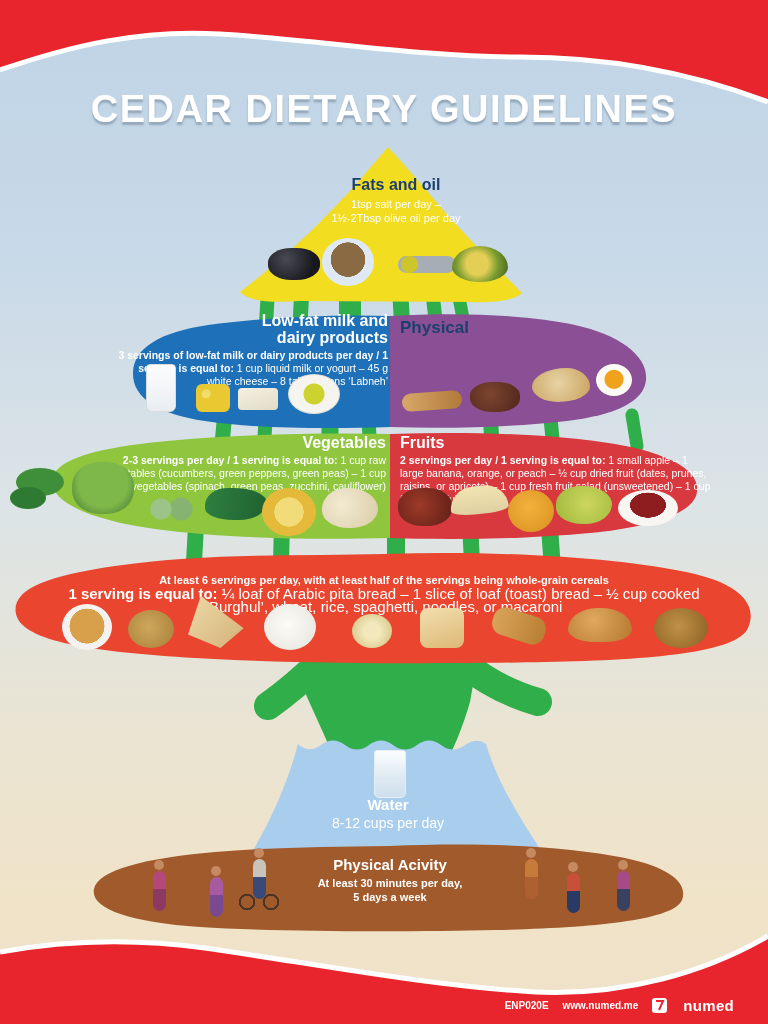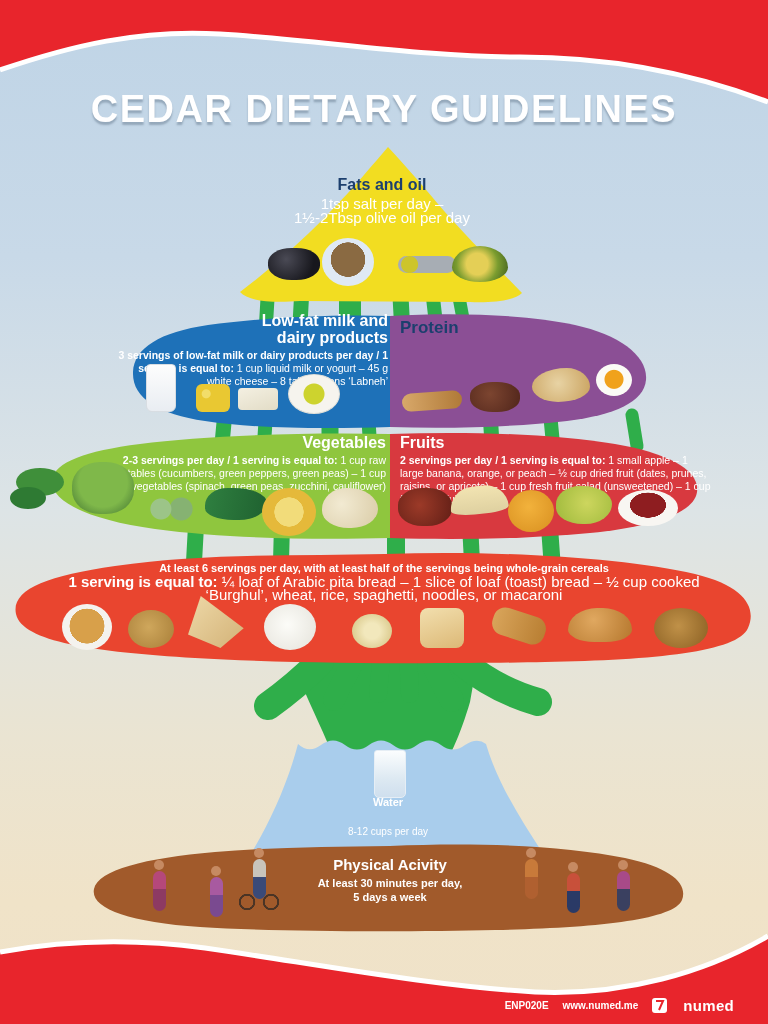--- a/index.html
+++ b/index.html
@@ -10,48 +10,48 @@
   .layer{position:absolute;z-index:2;}
   .pre{white-space:pre-line;}
   .b{font-weight:700;}
 
   .main-title{left:0;top:88px;width:768px;text-align:center;font-size:38px;font-weight:700;
     color:#fff;letter-spacing:1.5px;text-shadow:0 3px 2px rgba(110,130,150,.55);}
 
   .sec-title{font-weight:700;}
   .sec-body{font-weight:400;}
 
-  .fats-text{left:232px;top:176px;width:300px;text-align:center;}
+  .fats-text{left:246px;top:176px;width:300px;text-align:center;}
   .fats-text .sec-title{font-size:16px;color:#1c3f6e;}
-  .fats-text .sec-body{font-size:15px;line-height:14px;color:#fff;margin-top:3px;}
+  .fats-text .sec-body{font-size:11px;line-height:14px;color:#fff;margin-top:3px;}
 
   .dairy-text{left:112px;top:312px;width:276px;text-align:right;}
   .dairy-text .sec-title{font-size:16px;line-height:17px;color:#fff;}
   .dairy-text .sec-body{font-size:10.5px;line-height:13px;color:#fff;margin-top:3px;}
 
   .protein-text{left:400px;top:318px;width:256px;text-align:left;}
   .protein-text .sec-title{font-size:17px;color:#1c3f6e;}
   .protein-text .sec-body{font-size:10.5px;line-height:13px;color:#fff;margin-top:2px;}
 
   .veg-text{left:70px;top:434px;width:316px;text-align:right;}
   .veg-text .sec-title{font-size:16px;color:#fff;}
   .veg-text .sec-body{font-size:10.5px;line-height:13px;color:#fff;margin-top:2px;}
 
   .fruits-text{left:400px;top:434px;width:312px;text-align:left;}
   .fruits-text .sec-title{font-size:16px;color:#fff;}
   .fruits-text .sec-body{font-size:10.5px;line-height:13px;color:#fff;margin-top:2px;}
 
   .bread-text{left:44px;top:556px;width:680px;text-align:center;}
   .bread-text .sec-title{font-size:15px;color:#fff;}
-  .bread-text .l1{font-size:11px;font-weight:700;color:#fff;margin-top:6px;}
+  .bread-text .l1{font-size:11px;font-weight:700;color:#fff;margin-top:18px;}
   .bread-text .l2{font-size:15px;line-height:13px;color:#fff;margin-top:1px;}
 
   .water-text{left:288px;top:796px;width:200px;text-align:center;}
-  .water-text .sec-title{font-size:11px;color:#fff;}
-  .water-text .sec-body{font-size:10px;color:#fff;margin-top:18px;}
+  .water-text .sec-title{font-size:15px;color:#fff;}
+  .water-text .sec-body{font-size:14px;color:#fff;margin-top:2px;}
 
   .activity-text{left:240px;top:856px;width:300px;text-align:center;}
   .activity-text .sec-title{font-size:15px;color:#fff;}
   .activity-text .sec-body{font-size:11px;line-height:14px;color:#fff;margin-top:3px;font-weight:700;}
 
   .footer{position:absolute;right:34px;top:997px;display:flex;align-items:center;gap:14px;z-index:3;}
   .f-small{font-size:10px;font-weight:700;color:#fff;}
   .brand{display:flex;align-items:center;gap:16px;}
   .brand-box{width:15px;height:15px;background:#fff;border-radius:3px;display:flex;align-items:center;justify-content:center;}
   .brand-name{font-size:15px;font-weight:700;color:#fff;letter-spacing:.3px;}
@@ -185,21 +185,21 @@
     <div class="sec-title pre">Low-fat milk and
 dairy products</div>
     <div class="sec-body"><span class="b">3 servings of low-fat milk or dairy products per day / 1 serving is equal to:</span><span> 1 cup liquid milk or yogurt – 45 g white cheese – 8 tablespoons ‘Labneh’</span></div>
   </div>
   <span class="fi milkglass" style="left:146px;top:364px"></span>
   <span class="fi cheese" style="left:196px;top:384px"></span>
   <span class="fi whitecheese" style="left:238px;top:388px"></span>
   <span class="fi labneh" style="left:288px;top:374px"></span>
 
   <div class="layer protein-text">
-    <div class="sec-title">Protein</div>
+    <div class="sec-title">Physical</div>
   </div>
   <span class="fi skewer" style="left:402px;top:392px"></span>
   <span class="fi meat" style="left:470px;top:382px"></span>
   <span class="fi fish" style="left:532px;top:368px"></span>
   <span class="fi egg" style="left:596px;top:364px"></span>
 
   <div class="layer veg-text">
     <div class="sec-title">Vegetables</div>
     <div class="sec-body"><span class="b">2-3 servings per day / 1 serving is equal to:</span><span> 1 cup raw vegetables (cucumbers, green peppers, green peas) – 1 cup cooked vegetables (spinach, green peas, zucchini, cauliflower)</span></div>
   </div>

